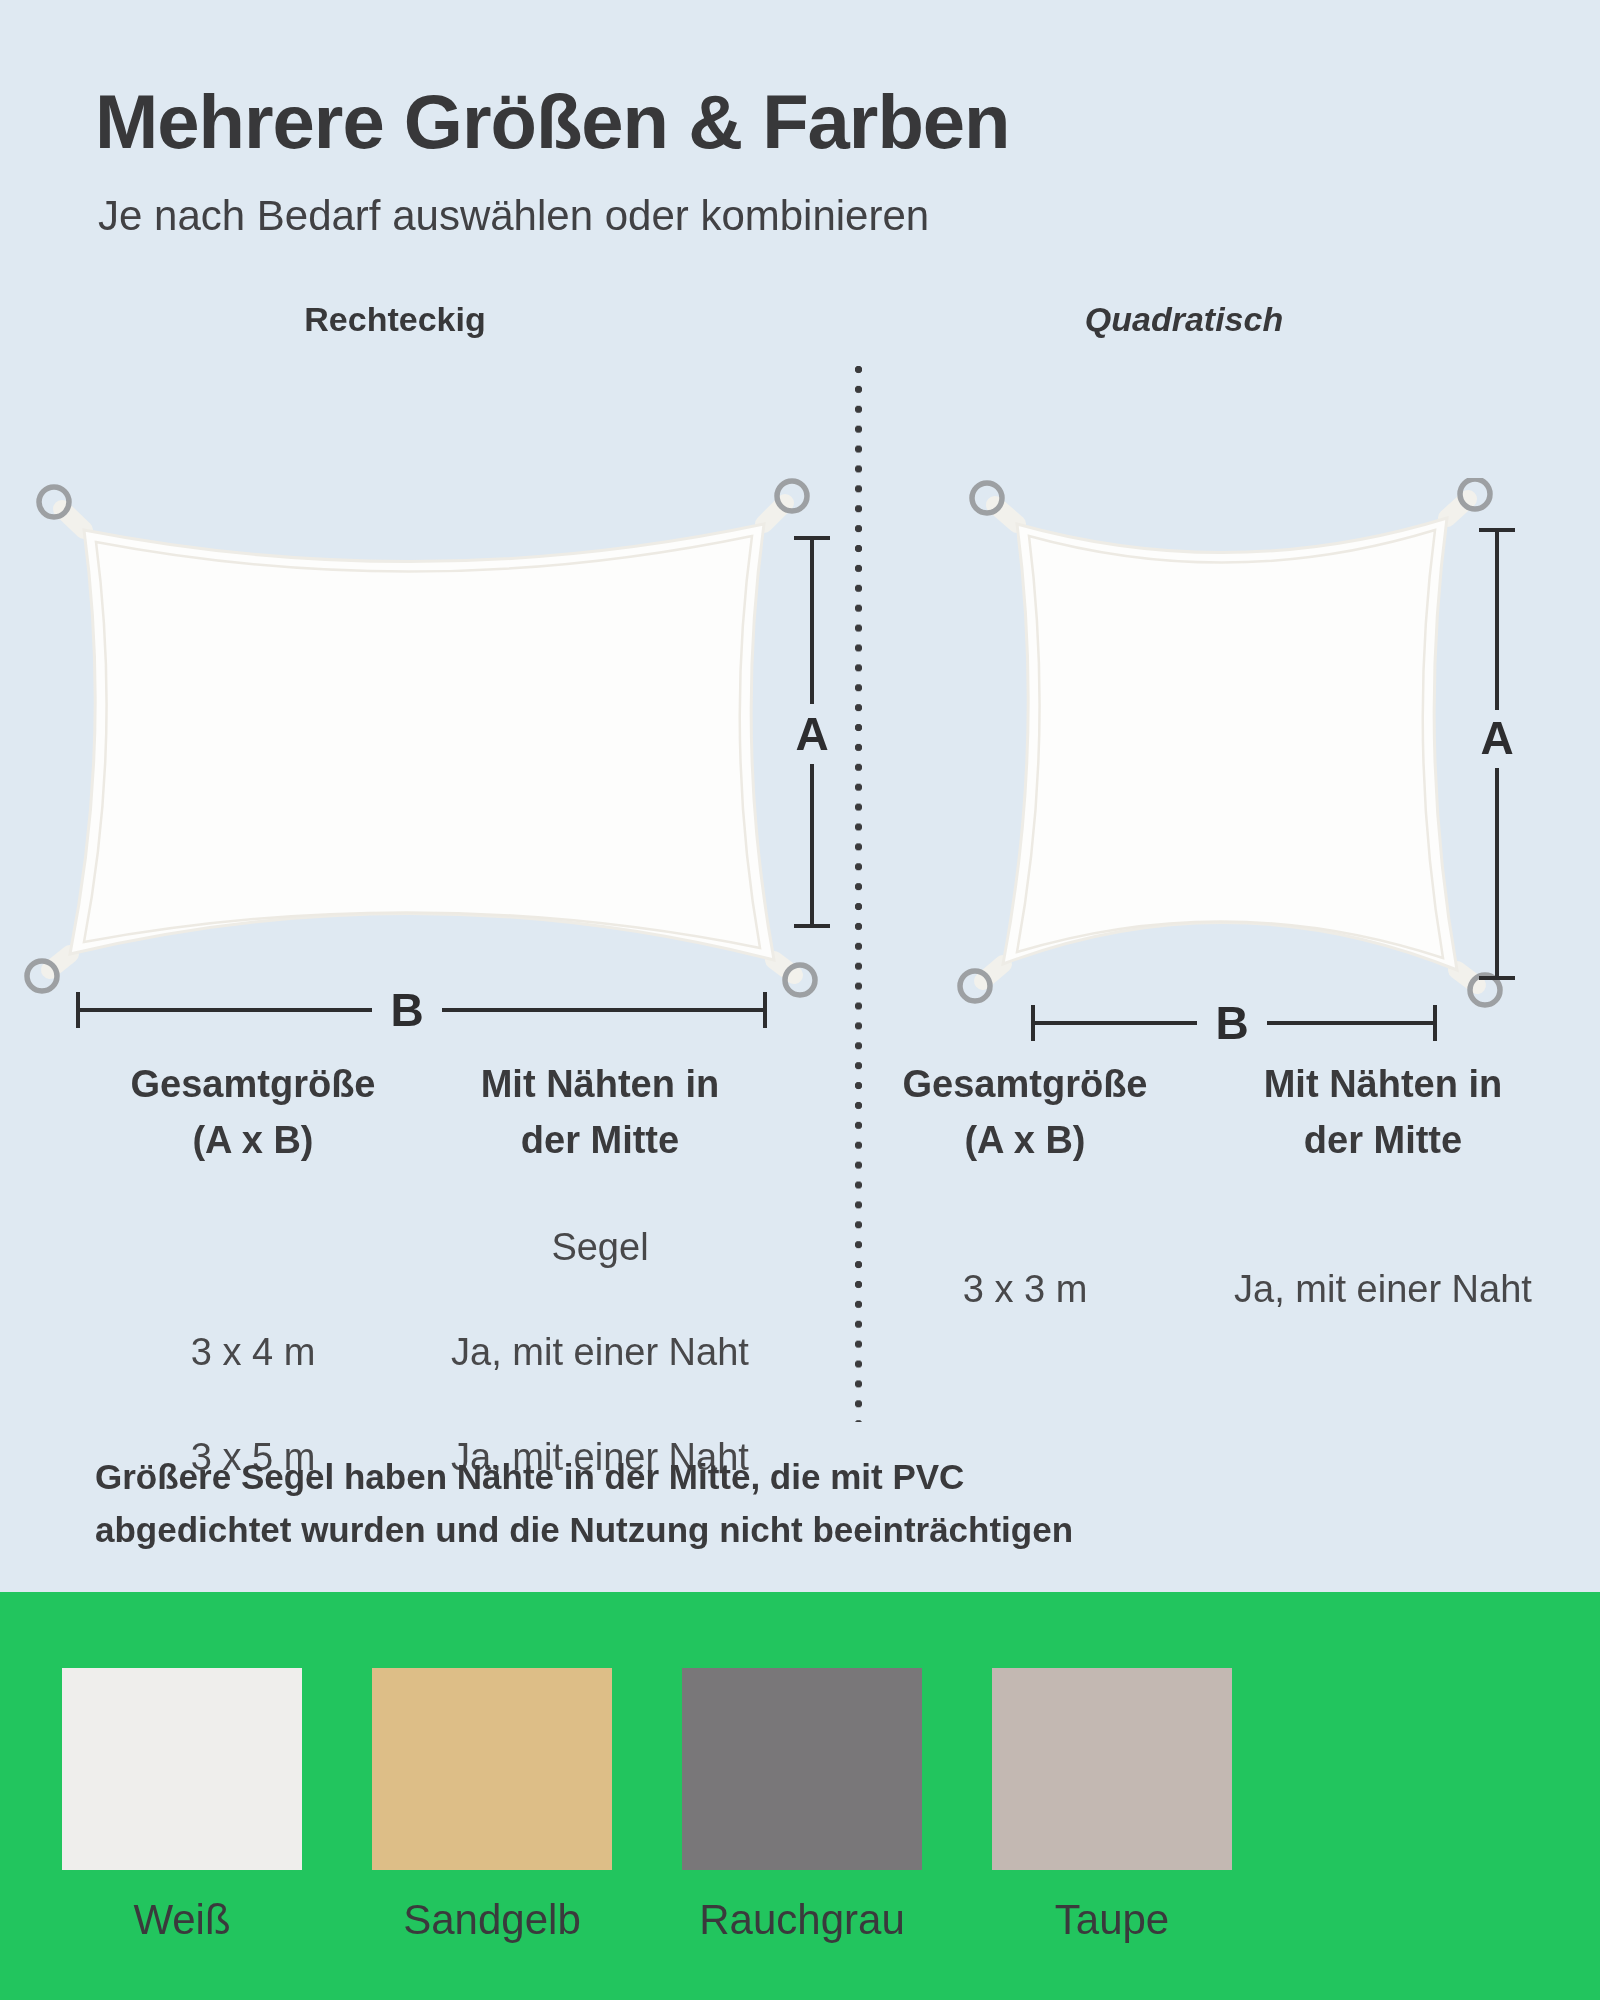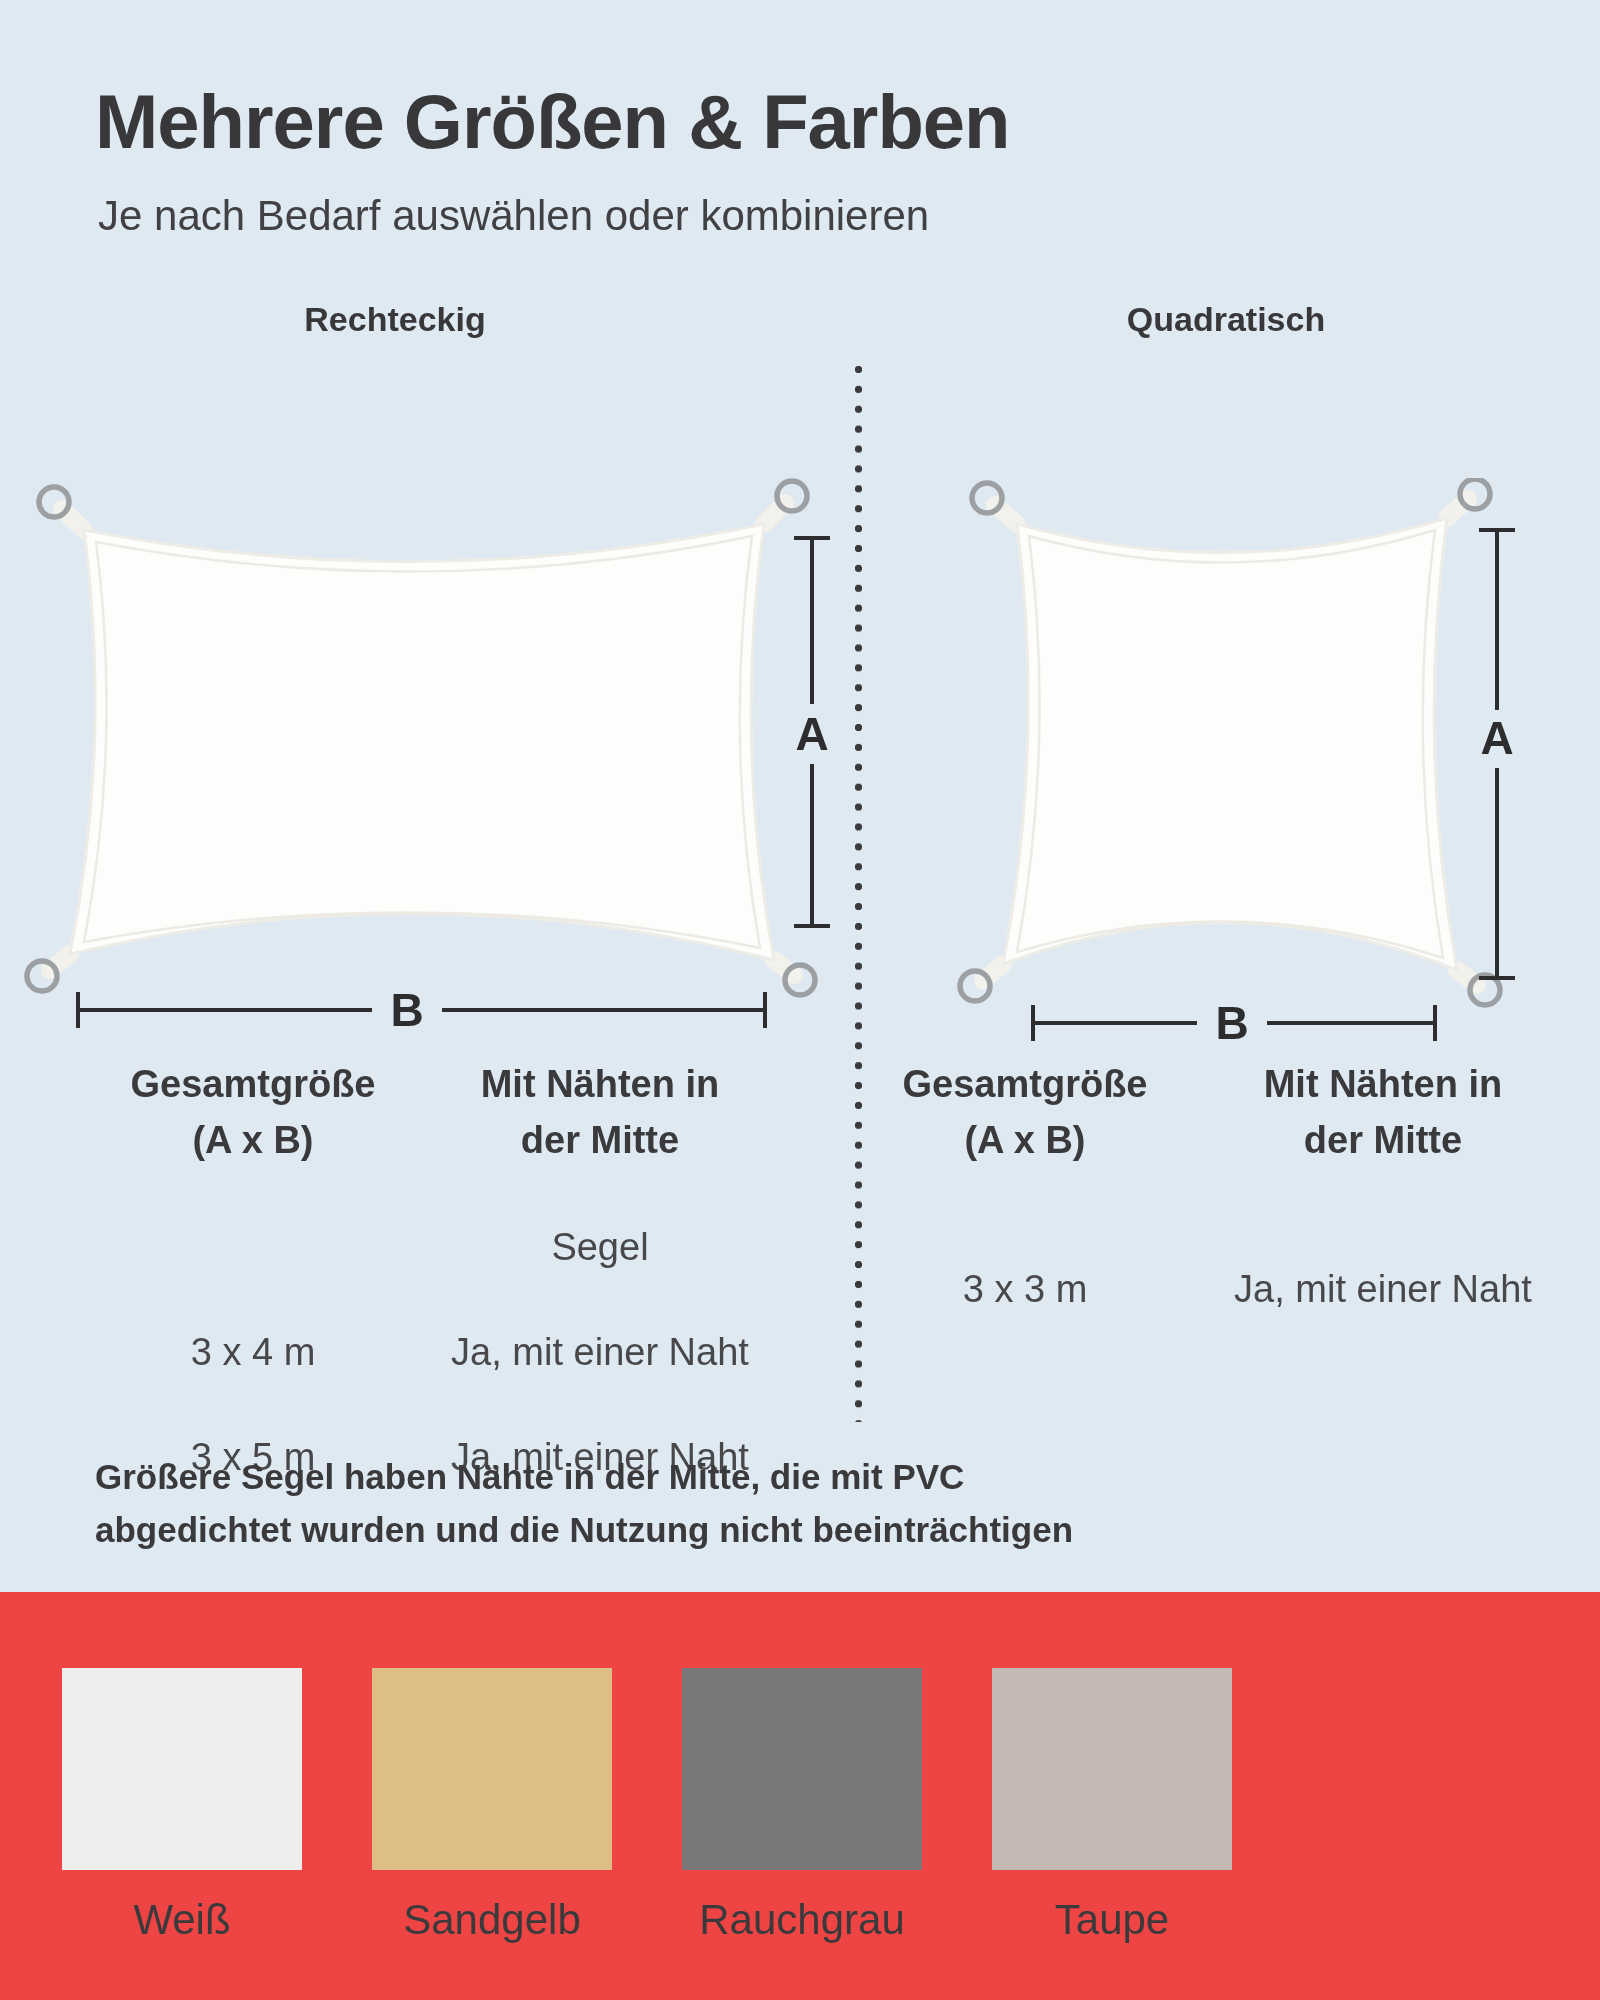--- a/index.html
+++ b/index.html
@@ -1,23 +1,23 @@
 <!DOCTYPE html>
 <html><head>
 <meta charset="utf-8">
 <style>
   html,body{margin:0;padding:0;}
   body{width:1600px;height:2000px;font-family:"Liberation Sans",sans-serif;background:#ffffff;}
-  .page{position:relative;width:1600px;height:2000px;overflow:hidden;background:#ef4444;}
+  .page{position:relative;width:1600px;height:2000px;overflow:hidden;background:#22c55e;}
   .panel{position:absolute;left:0;top:0;width:1600px;height:1592px;background:#dfe9f2;}
   .title{position:absolute;left:95px;top:78px;font-size:76px;font-weight:700;color:#38383a;letter-spacing:-1px;}
   .subtitle{position:absolute;left:98px;top:192px;font-size:42px;font-weight:400;color:#414144;}
   .col-heading{position:absolute;top:300px;font-size:34px;font-weight:700;color:#38383a;text-align:center;}
   .heading-left{left:0;width:790px;}
-  .heading-right{left:856px;width:740px;}
+  .heading-right{left:814px;width:740px;font-style:italic;}
   .divider{position:absolute;left:855px;top:366px;width:7px;height:1056px;
     background-image:radial-gradient(circle at 3.5px 3.5px,#3a3a3c 3.4px,rgba(0,0,0,0) 4px);
     background-size:7px 19.9px;background-repeat:repeat-y;}
   .figure{position:absolute;}
   .fig-left{left:10px;top:478px;width:830px;height:570px;}
   .fig-right{left:945px;top:478px;width:590px;height:570px;}
   .figure svg{display:block;width:100%;height:100%;}
   .dim-label{font-family:"Liberation Sans",sans-serif;font-size:46px;font-weight:700;fill:#2d2d2f;}
   .th{position:absolute;font-size:38px;font-weight:700;color:#3a3a3c;text-align:center;line-height:56px;}
   .td{position:absolute;font-size:38px;font-weight:400;color:#48484a;text-align:center;line-height:48px;}

